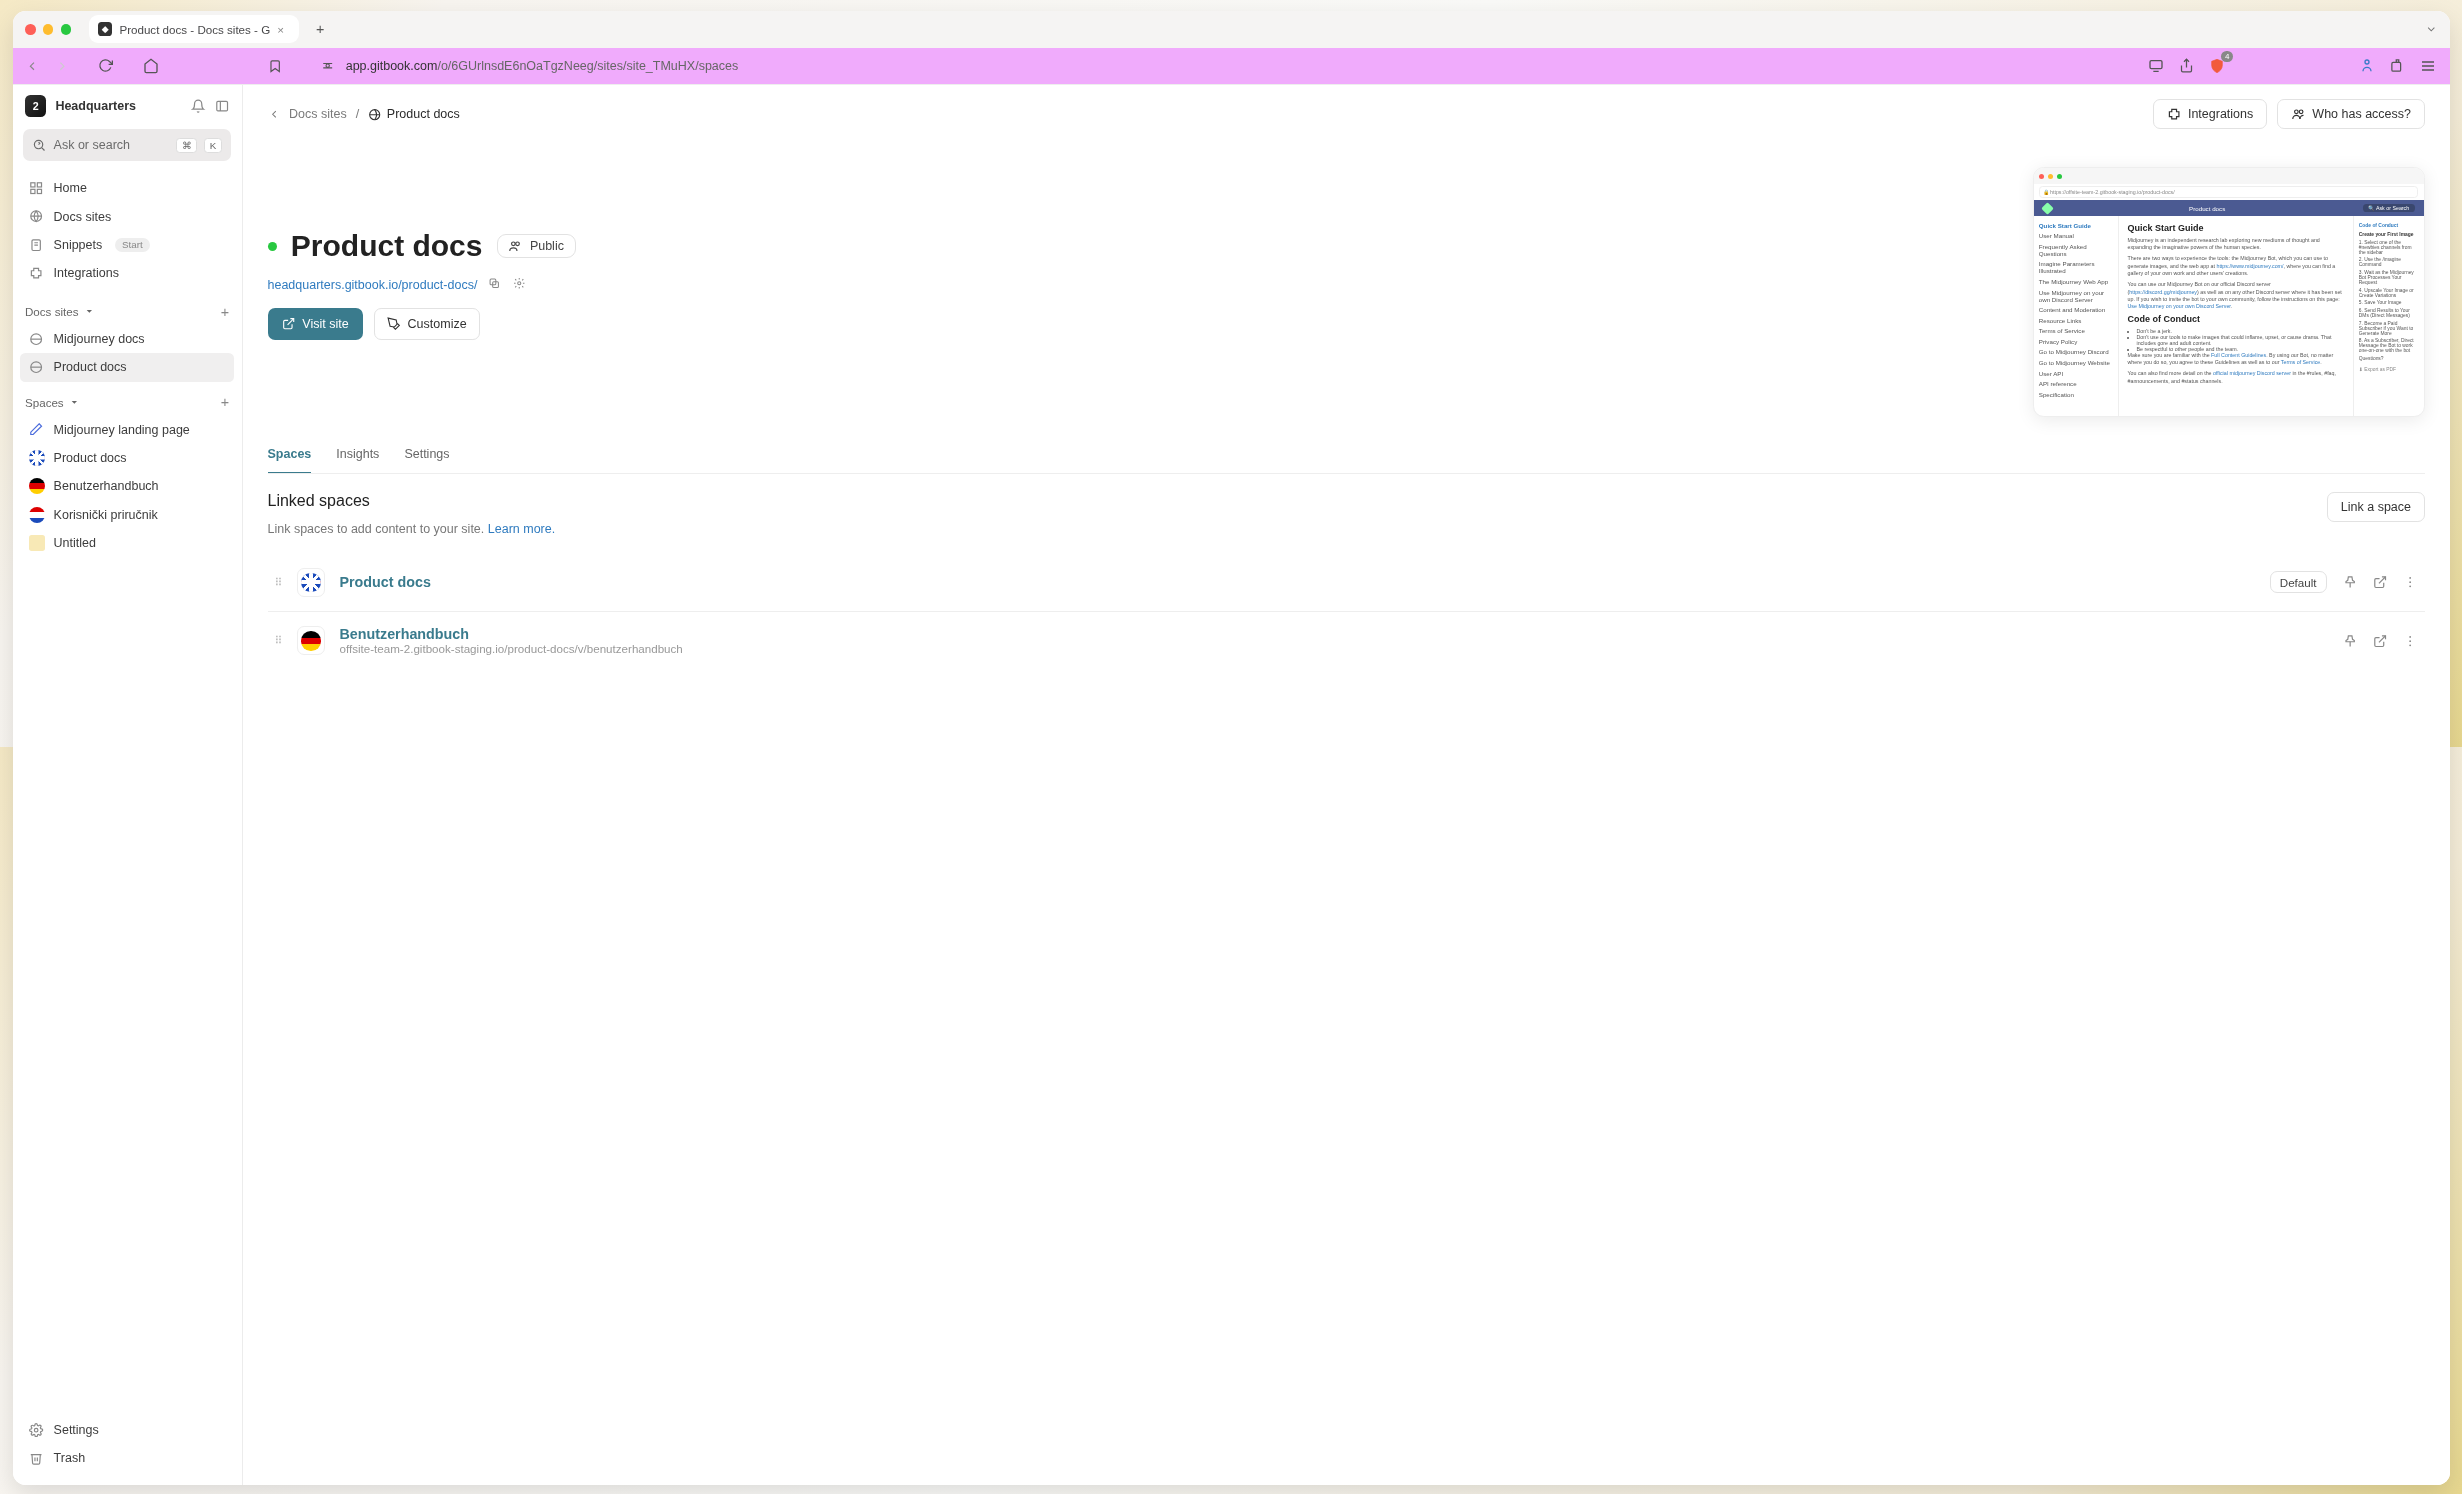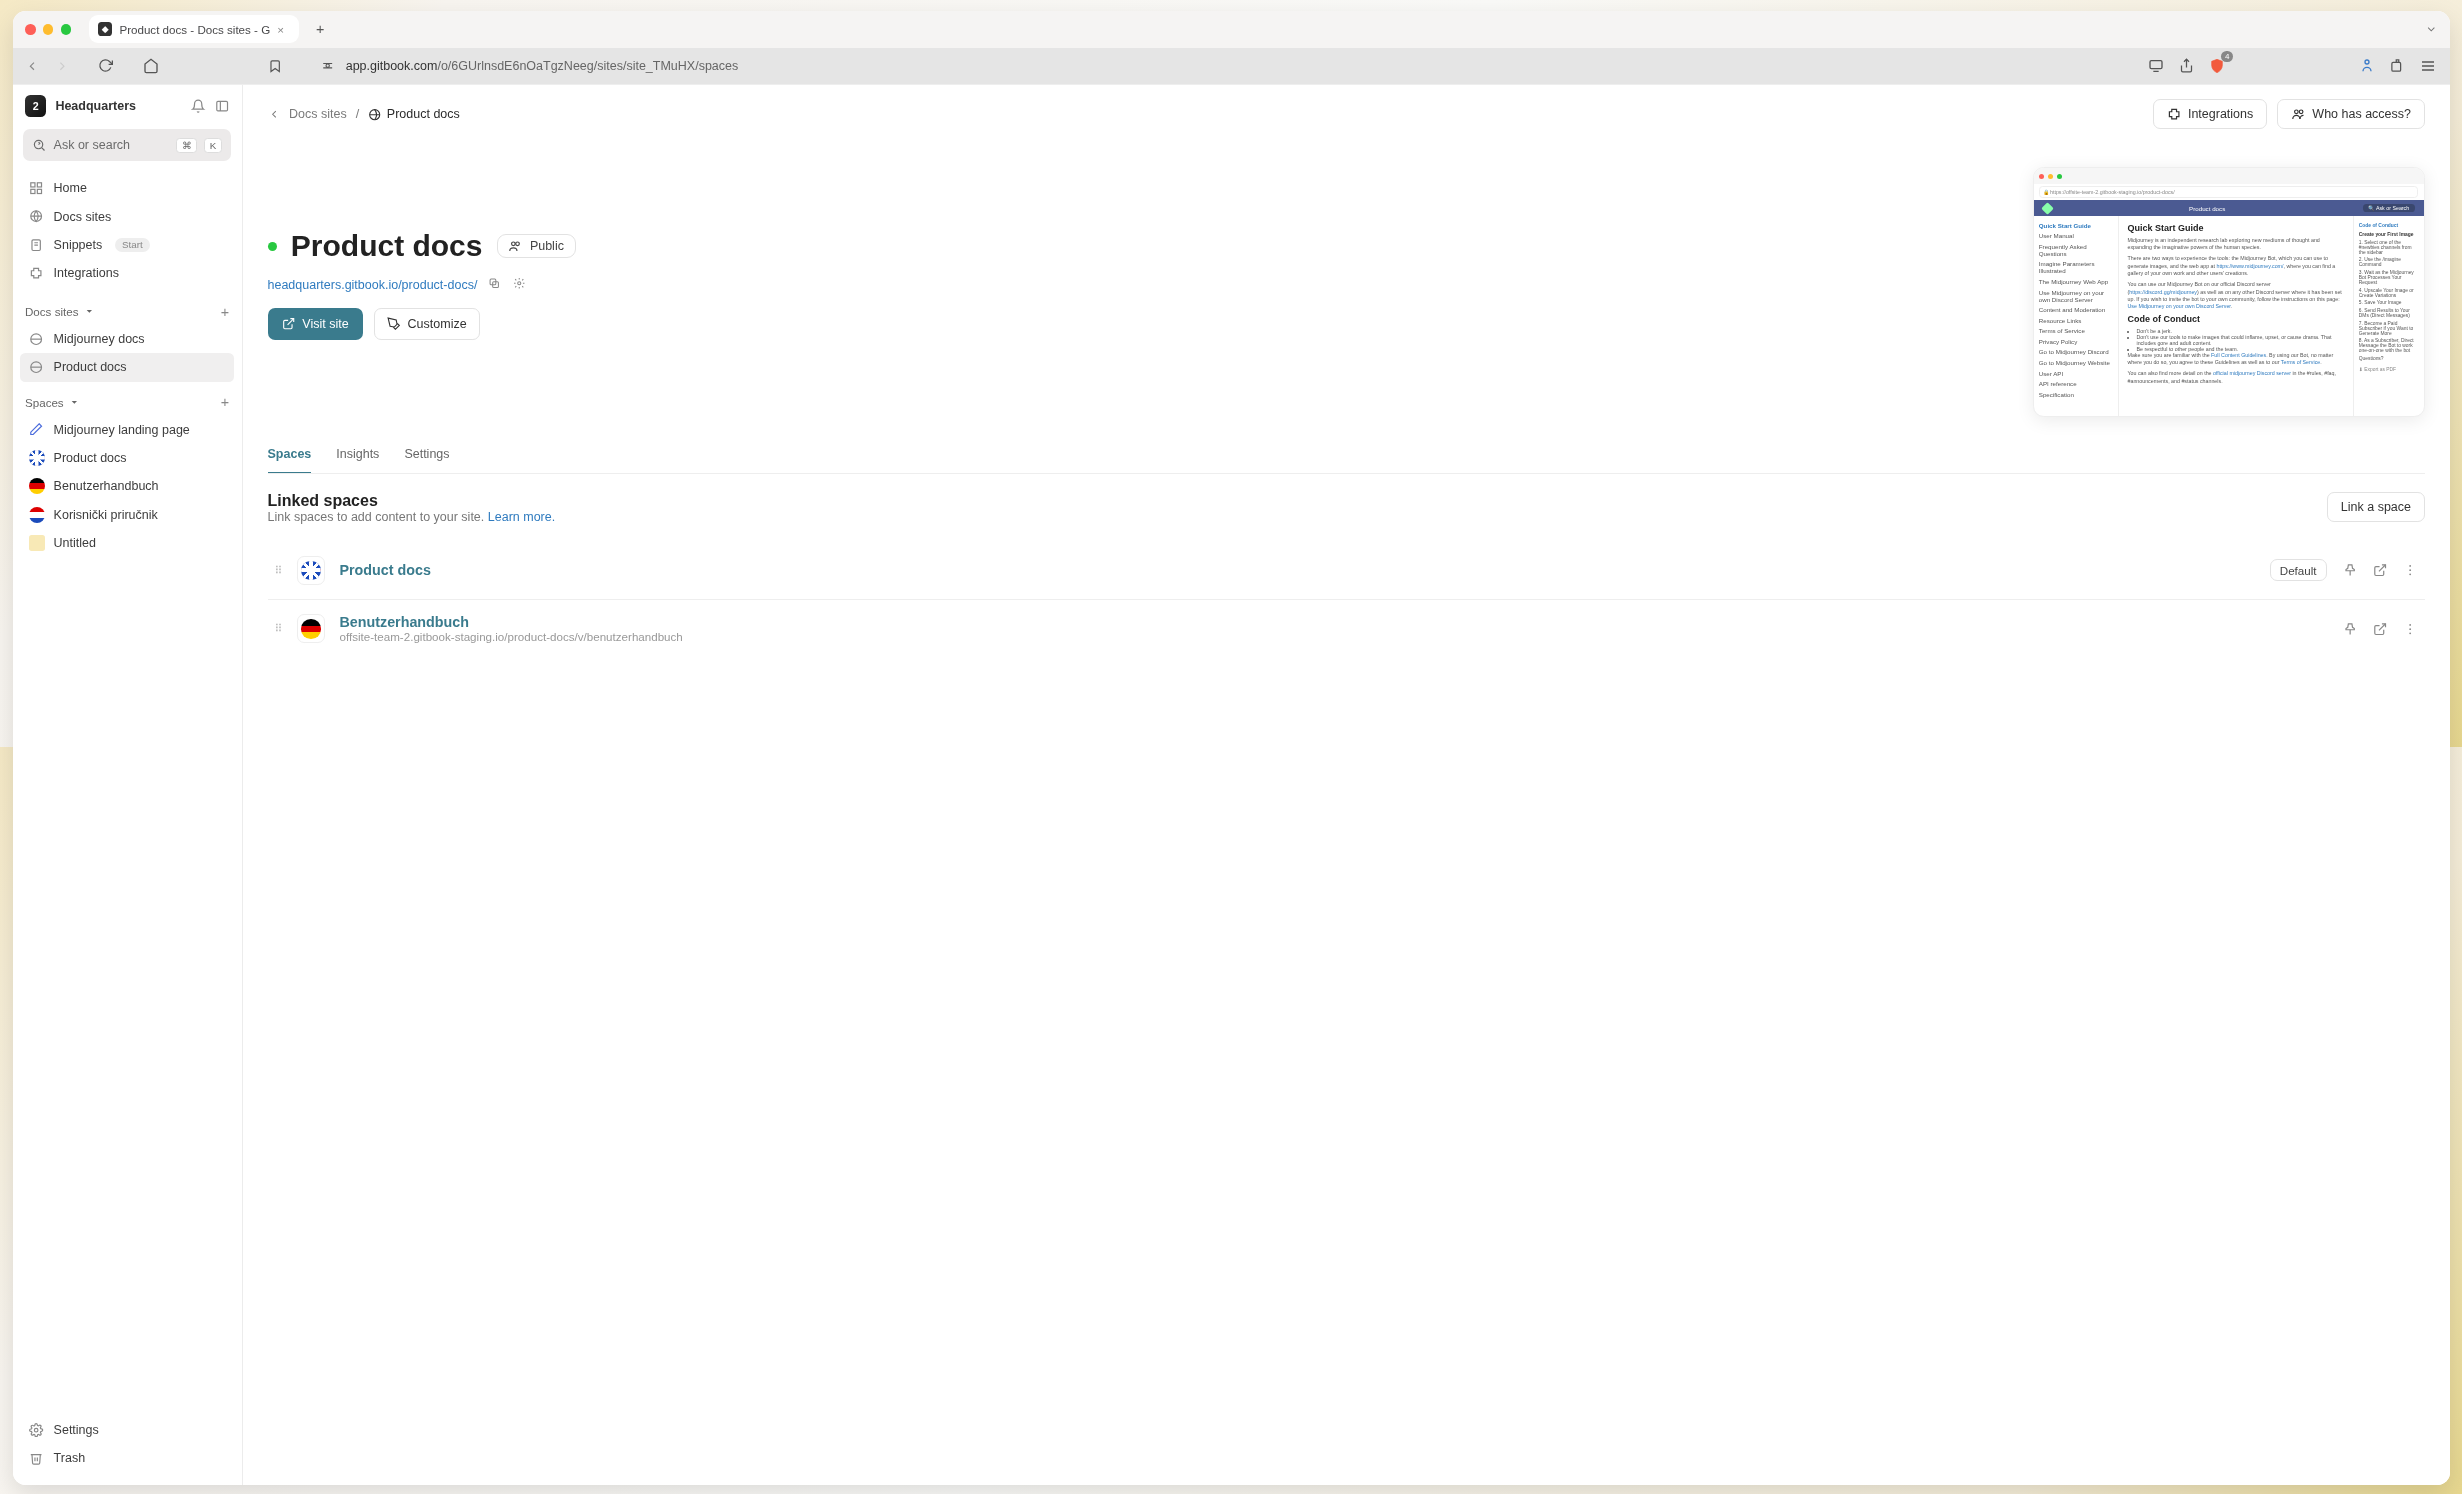--- a/index.html
+++ b/index.html
@@ -47,21 +47,21 @@
   gap:7.1px;
   font-size: 11.6px;
   color:#48484a;
 }
 .tab .favicon { width: 14.3px; height: 14.3px; background:#333; border-radius:3.6px; display:flex; align-items:center; justify-content:center; color:#fff; font-size:9px; }
 .tab .close-x { width:12.5px; color:#888; }
 .plus-tab { width:21.4px; height:21.4px; display:flex; align-items:center; justify-content:center; color:#555; margin-left:3.6px;}
 .chev-down { margin-left:auto; color:#777; }
 .toolbar {
   height: 37px;
-  background:#e5e5e5;
+  background:#f0abfc;
   border-bottom: 0.9px solid #eee;
   display:flex;
   align-items:center;
   padding: 0 12.5px;
   gap: 27px;
 }
 .nav-arrows { display:flex; gap:16px; color:#888; }
 .nav-arrows .disabled { color:#ccc; }
 .toolbar-icon { width:18px; height:18px; display:flex; align-items:center; justify-content:center; color:#555; }
 .url-bar {
@@ -207,21 +207,21 @@
   display:flex; gap:25px;
   border-bottom:0.9px solid #eee;
   font-size:12.5px;
 }
 .tabs-row span { padding-bottom: 10.7px; color:#666; cursor:pointer; }
 .tabs-row .active { color:#3a7b8d; font-weight:600; border-bottom:1.8px solid #3a7b8d; }
 .linked {
   margin: 18px 25px 0;
 }
 .linked-head { display:flex; align-items:flex-start; justify-content:space-between; }
-.linked h3 { font-size:16px; font-weight:700; color:#222; margin-bottom:0;}
+.linked h3 { font-size:16px; font-weight:400; color:#222; margin-bottom:12px;}
 .linked-sub { color:#777; font-size:12.5px; }
 .linked-sub .lk { color:#2f7bbf; }
 .space-list { margin-top:18px; }
 .space-item {
   display:flex; align-items:center; gap:14.3px;
   padding: 14.3px 7.1px;
   border-bottom:0.9px solid #eee;
 }
 .drag { color:#bbb; cursor:grab; font-size:10.7px; }
 .space-flag { width:28.5px; height:28.5px; border:0.9px solid #eee; border-radius:7.1px; display:flex; align-items:center; justify-content:center; }

